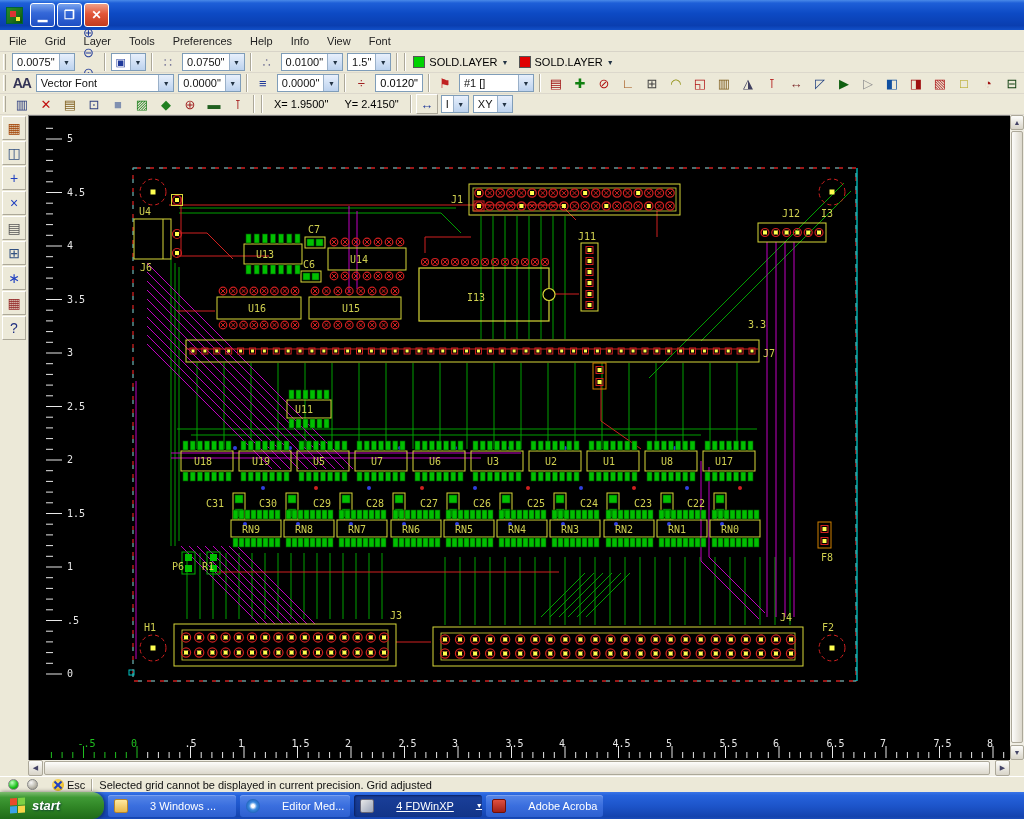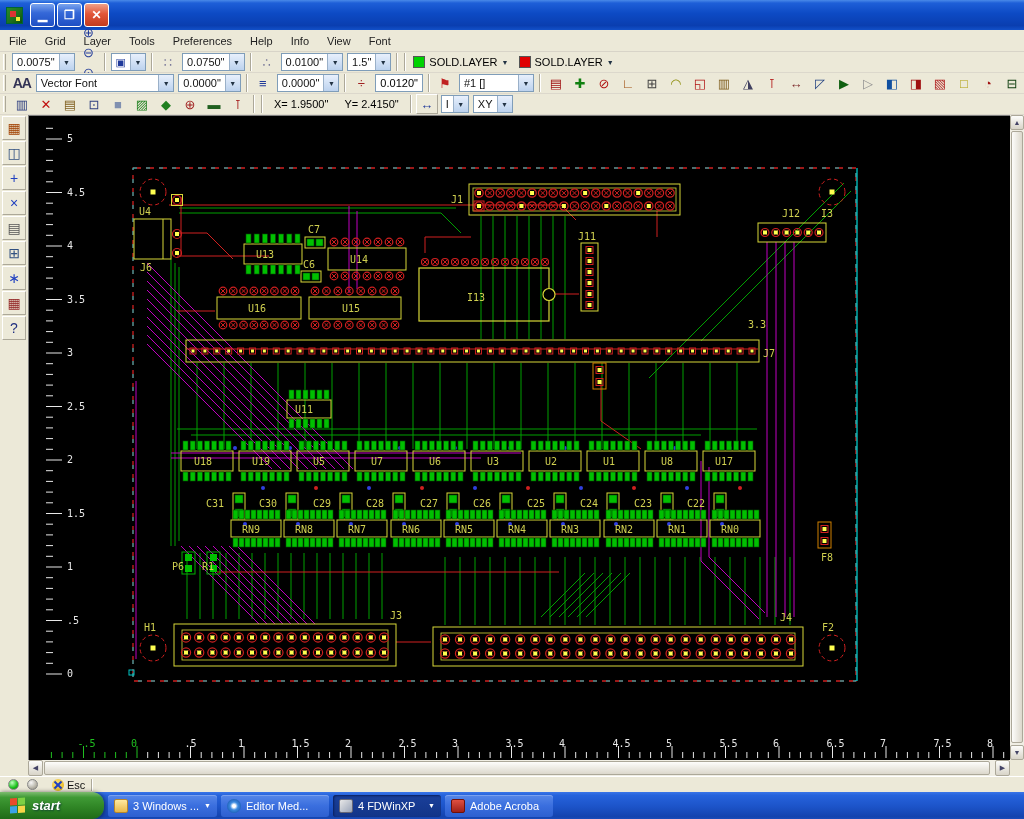--- a/index.html
+++ b/index.html
@@ -78,24 +78,24 @@
   
   .taskbar { position:absolute; left:0; top:792px; width:1024px; height:27px;
     background:linear-gradient(180deg,#3a75e8 0%,#2663dc 12%,#1c53c8 55%,#1443ae 92%,#1a4cba 100%); display:flex; align-items:center; }
   .startbtn { height:27px; width:104px; display:flex; align-items:center; padding-left:10px; gap:6px;
     background:linear-gradient(180deg,#7ebc70 0%,#3f9a35 20%,#2e8324 60%,#1f6b18 100%);
     border-radius:0 12px 12px 0; box-shadow:1px 0 4px rgba(0,0,0,.5); }
   .startlogo { width:16px; height:16px; display:grid; grid-template-columns:7px 7px; grid-template-rows:7px 7px; gap:1px; transform:skewY(-4deg); }
   .startlogo i:nth-child(1){background:#e84b2c;} .startlogo i:nth-child(2){background:#7ed044;}
   .startlogo i:nth-child(3){background:#3aa3e8;} .startlogo i:nth-child(4){background:#f8d648;}
   .startlabel { color:#fff; font-size:13px; font-weight:bold; font-style:italic; text-shadow:1px 1px 2px #143; }
-  .task { height:22px; margin-left:4px; padding:0 6px; display:flex; align-items:center; gap:5px; min-width:108px; max-width:128px;
+  .task { height:22px; margin-left:4px; padding:0 6px; display:flex; align-items:center; gap:22px; min-width:108px; max-width:128px;
     background:linear-gradient(180deg,#5687e8 0%,#3a6ede 50%,#2e60d0 100%); border-radius:3px;
     color:#fff; font-size:11px; white-space:nowrap; overflow:hidden; box-shadow:inset 0 1px 0 #7aa0ee; }
-  .task.active { background:linear-gradient(180deg,#1a3f9a 0%,#123488 100%); box-shadow:inset 1px 1px 2px #0a2060; }
+  .task.active { background:linear-gradient(180deg,#1a3f9a 0%,#123488 100%); box-shadow:inset 1px 1px 2px #0a2060;text-decoration:underline; }
   .task .ticon { width:14px; height:14px; flex:0 0 14px; border-radius:2px; }
   .ticon.folder { background:linear-gradient(180deg,#ffe9a0,#e8b84a); border:1px solid #b8862a; }
   .ticon.media { background:radial-gradient(circle at 50% 50%,#fff 15%,#3a8ae0 40%,#1a5ab0 80%); border-radius:50%; }
   .ticon.app { background:linear-gradient(135deg,#e8e8e8,#9aa4b8); border:1px solid #667; }
   .ticon.acrobat { background:linear-gradient(180deg,#e05040,#a02018); border:1px solid #701008; }
   .task .tarr { font-size:7px; margin-left:auto; }
   .tray { position:absolute; right:0; top:0; height:27px; display:flex; align-items:center; gap:6px; padding:0 2px 0 10px;
     background:linear-gradient(180deg,#4a8ae8,#2660d4); box-shadow:-2px 0 3px rgba(0,0,0,.3); color:#fff; font-size:11px; }
   .kbico { width:16px; height:10px; background:linear-gradient(180deg,#f4f4f0,#c8c8c0); border:1px solid #667; border-radius:1px; }
   .chev { width:14px; height:14px; border-radius:50%; background:#eef4ff; color:#2050b0; font-size:9px; font-weight:bold;
@@ -1858,20 +1858,21 @@
     <div class="scbtn" style="right:0;top:0;width:15px;height:16px">▶</div>
   </div>
   <div class="corner"></div>
 
   <div class="statusbar">
     <span class="led g"></span>
     <span class="led k"></span>
     <span class="escico"></span>
     <span>Esc</span>
     <span class="statussep"></span>
+    <span>Selected grid cannot be displayed in current precision. Grid adjusted</span>
   </div>
 
   <div class="taskbar">
     <div class="startbtn">
       <span class="startlogo">
           <i></i>
           <i></i>
           <i></i>
           <i></i>
         </span>

